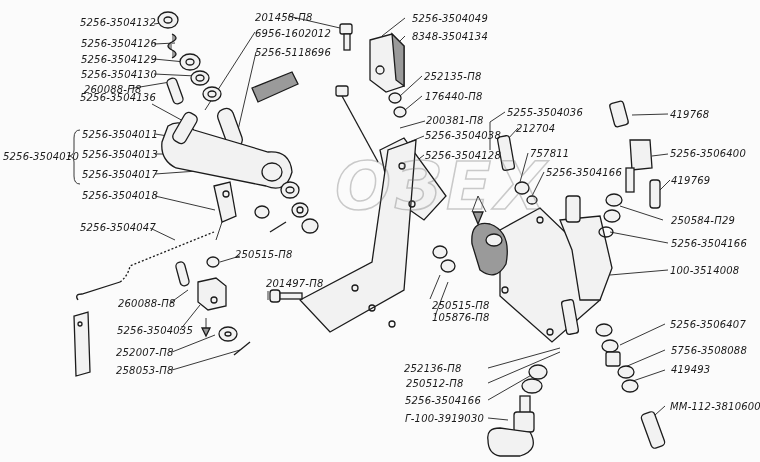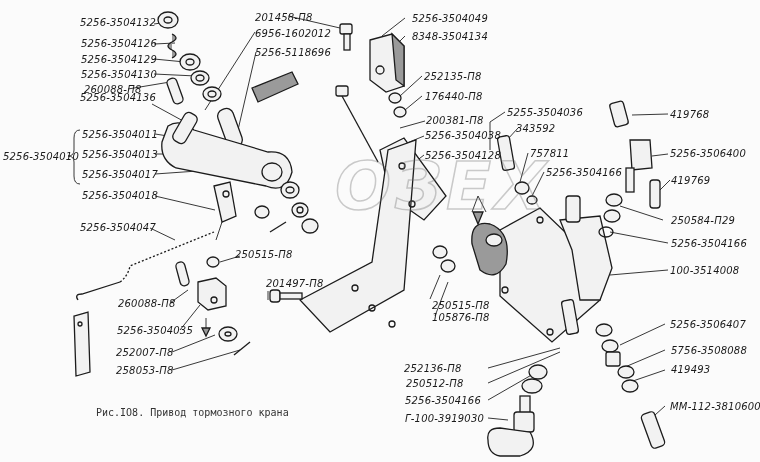--- a/index.html
+++ b/index.html
@@ -250,21 +250,21 @@
   <div class="lbl" style="left:255px;top:28px">6956-1602012</div>
   <div class="lbl" style="left:255px;top:47px">5256-5118696</div>
   <div class="lbl" style="left:412px;top:13px">5256-3504049</div>
   <div class="lbl" style="left:412px;top:31px">8348-3504134</div>
   <div class="lbl" style="left:424px;top:71px">252135-П8</div>
   <div class="lbl" style="left:425px;top:91px">176440-П8</div>
   <div class="lbl" style="left:426px;top:115px">200381-П8</div>
   <div class="lbl" style="left:425px;top:130px">5256-3504038</div>
   <div class="lbl" style="left:425px;top:150px">5256-3504128</div>
   <div class="lbl" style="left:507px;top:107px">5255-3504036</div>
-  <div class="lbl" style="left:516px;top:123px">343592</div>
+  <div class="lbl" style="left:516px;top:123px">212704</div>
   <div class="lbl" style="left:530px;top:148px">757811</div>
   <div class="lbl" style="left:546px;top:167px">5256-3504166</div>
 
   <div class="lbl" style="left:266px;top:278px">201497-П8</div>
   <div class="lbl" style="left:432px;top:300px">250515-П8</div>
   <div class="lbl" style="left:432px;top:312px">105876-П8</div>
 
   <div class="lbl" style="left:670px;top:109px">419768</div>
   <div class="lbl" style="left:670px;top:148px">5256-3506400</div>
   <div class="lbl" style="left:671px;top:175px">419769</div>
@@ -274,14 +274,13 @@
   <div class="lbl" style="left:670px;top:319px">5256-3506407</div>
   <div class="lbl" style="left:671px;top:345px">5756-3508088</div>
   <div class="lbl" style="left:671px;top:364px">419493</div>
   <div class="lbl" style="left:670px;top:401px">ММ-112-3810600</div>
 
   <div class="lbl" style="left:404px;top:363px">252136-П8</div>
   <div class="lbl" style="left:406px;top:378px">250512-П8</div>
   <div class="lbl" style="left:405px;top:395px">5256-3504166</div>
   <div class="lbl" style="left:405px;top:413px">Г-100-3919030</div>
 
-  <div class="caption">Рис.IO8. Привод тормозного крана</div>
 </div>
 
 </body></html>

